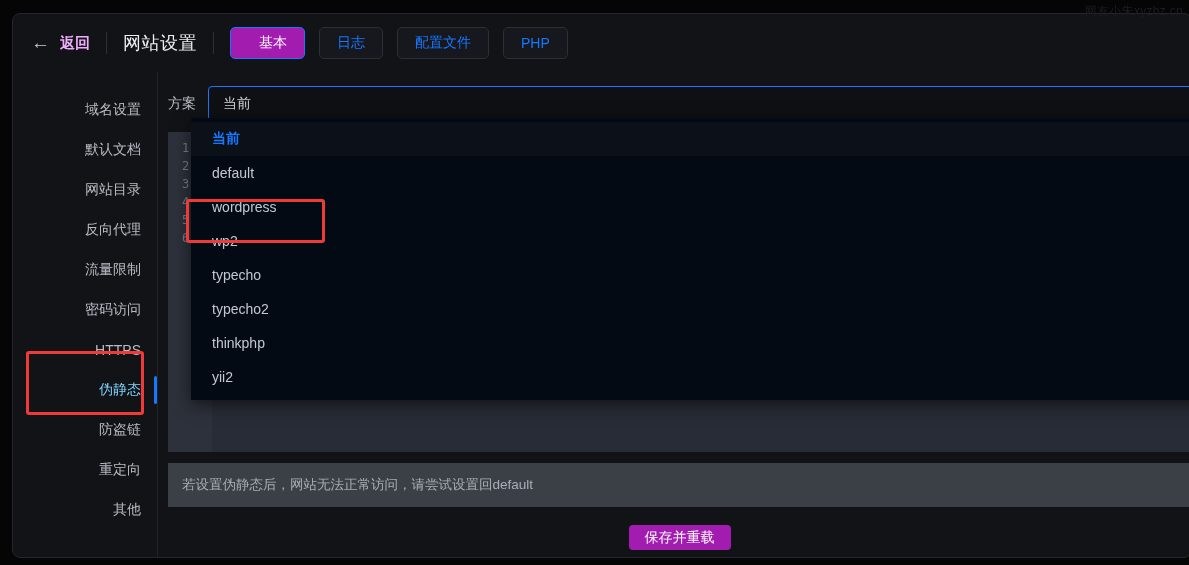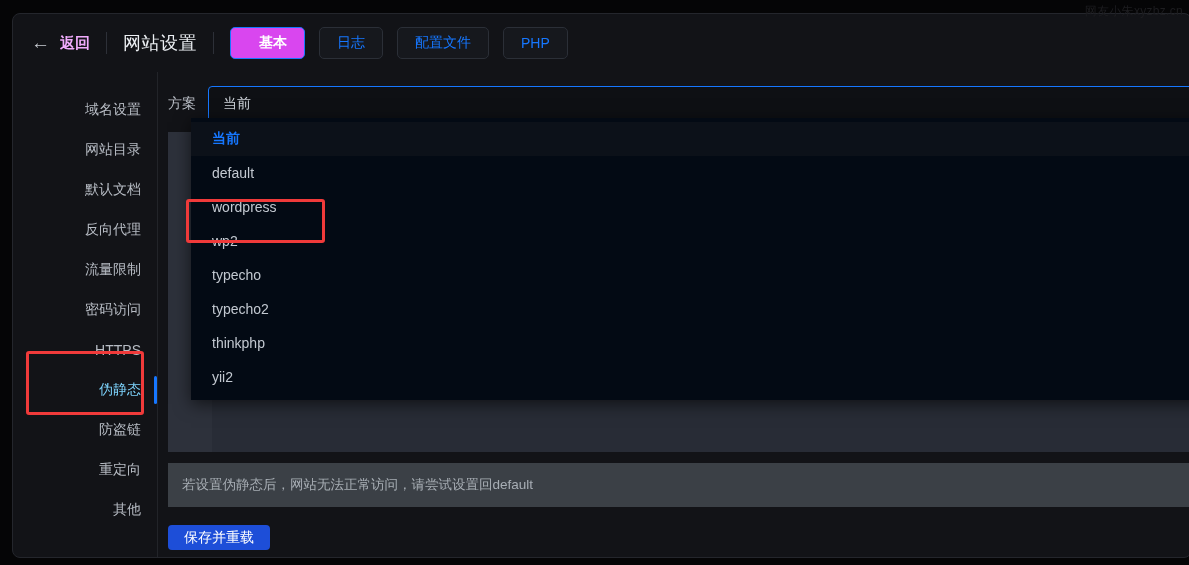--- a/index.html
+++ b/index.html
@@ -1,15 +1,15 @@
 <!DOCTYPE html>
 <html><head>
 <meta charset="utf-8">
 <style>
-  * { box-sizing: border-box; margin: 0; padding: 0; }
+  * { box-sizing: border-box; margin: 0; padding: 0; text-align: center; }
   html, body {
     width: 1189px; height: 565px;
     background: #050506;
     font-family: "Liberation Sans", "DejaVu Sans", sans-serif;
     overflow: hidden;
   }
 
   
   .watermark {
     position: absolute;
@@ -67,24 +67,24 @@
     display: flex; align-items: center; justify-content: center;
     font-size: 14px;
     border-radius: 5px;
     color: #1677ff;
     background: #16181d;
     border: 1px solid #2b2f37;
     cursor: pointer;
     white-space: nowrap;
   }
   .tab.active {
-    background: #d946ef;
+    background: #a21caf;
     color: #ffffff;
     border-color: #1677ff;
-    font-weight: 700;
+    font-weight: 400;
     padding-left: 28px;
   }
 
   
   .modal-body {
     display: flex;
     height: 487px;
   }
 
   
@@ -239,21 +239,21 @@
 
   
   .footer {
     padding-top: 18px;
   }
   .save-btn {
     display: inline-flex;
     align-items: center; justify-content: center;
     height: 25px;
     padding: 0 16px;
-    background: #1d4ed8;
+    background: #a21caf;
     color: #ffffff;
     font-size: 14px;
     border: none;
     border-radius: 4px;
     cursor: pointer;
     font-family: "Liberation Sans", "DejaVu Sans", sans-serif;
   }
 </style>
 </head>
 <body>
@@ -275,22 +275,22 @@
       <div class="tab">日志</div>
       <div class="tab">配置文件</div>
       <div class="tab">PHP</div>
     </div>
   </div>
 
   <div class="modal-body">
 
     <div class="sidebar">
       <div class="side-item">域名设置</div>
+      <div class="side-item">默认文档</div>
       <div class="side-item">网站目录</div>
-      <div class="side-item">默认文档</div>
       <div class="side-item">反向代理</div>
       <div class="side-item">流量限制</div>
       <div class="side-item">密码访问</div>
       <div class="side-item">HTTPS</div>
       <div class="side-item active">伪静态</div>
       <div class="side-item">防盗链</div>
       <div class="side-item">重定向</div>
       <div class="side-item">其他</div>
     </div>
 

